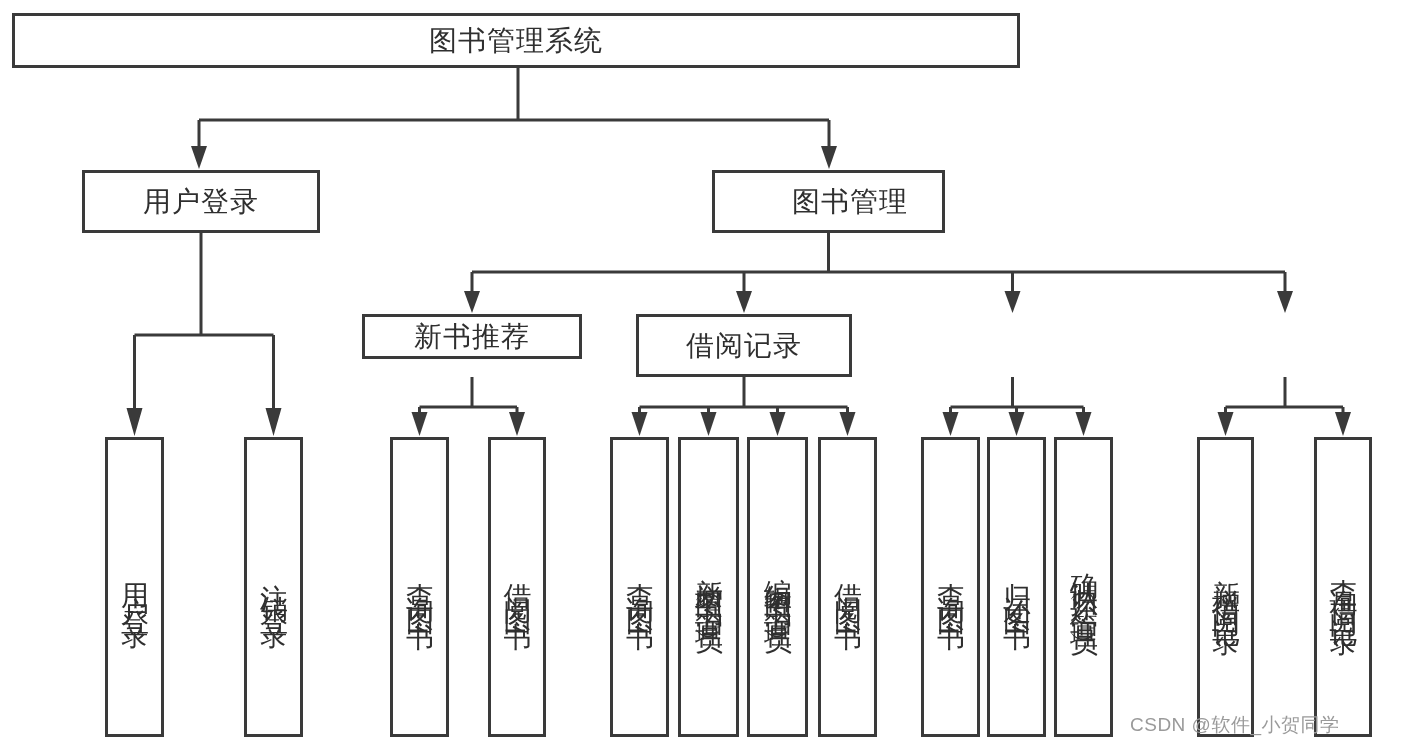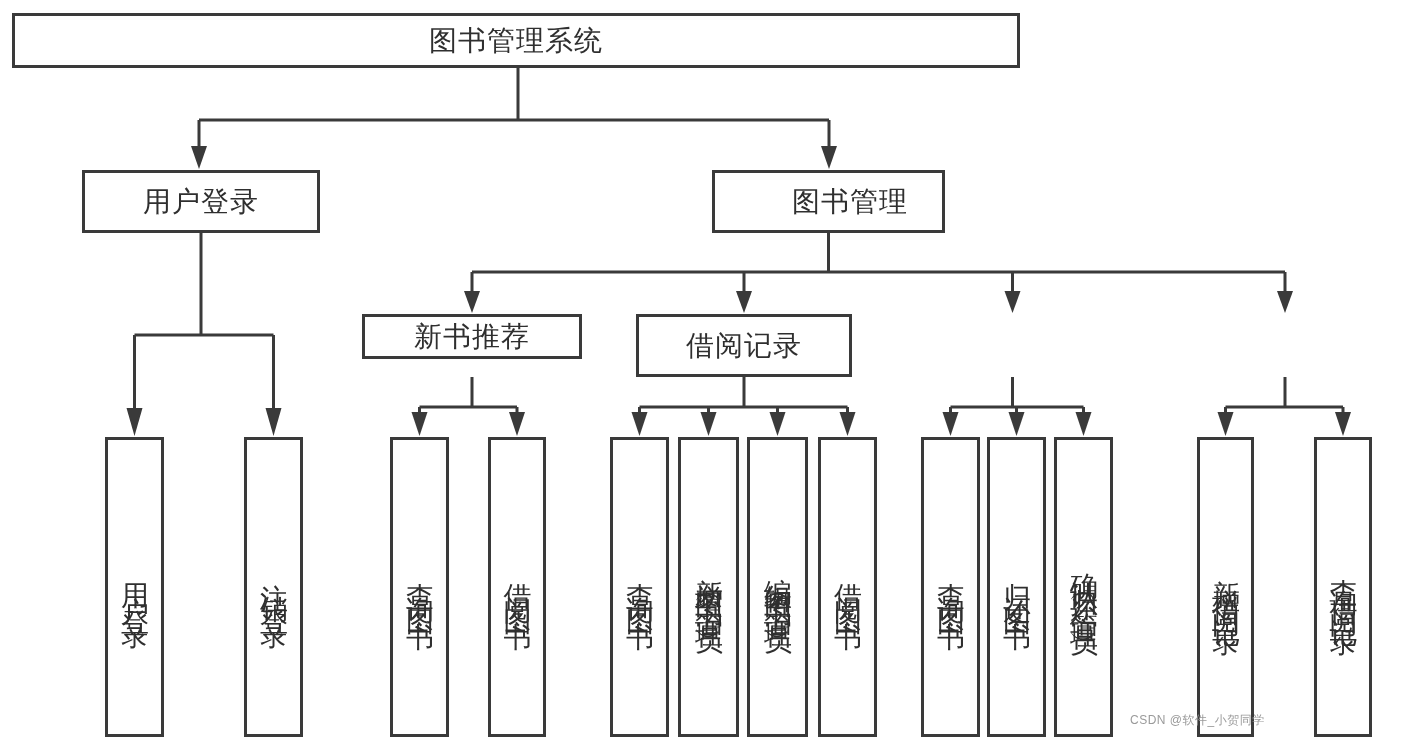--- a/index.html
+++ b/index.html
@@ -39,21 +39,21 @@
     letter-spacing:13px;
     white-space:normal;
     line-height:1;
   }
   .node.v.g6{letter-spacing:10px;}
   .node.v.g9{letter-spacing:8px;}
   .node.v.g10{letter-spacing:7px;}
   .watermark{
     position:absolute;
     left:1130px;top:712px;
-    font-size:12px;
+    font-size:19px;
     color:var(--watermark);
     letter-spacing:0.5px;
     z-index:3;
     white-space:nowrap;
   }
 </style>
 </head>
 <body>
 
 <div class="canvas">

